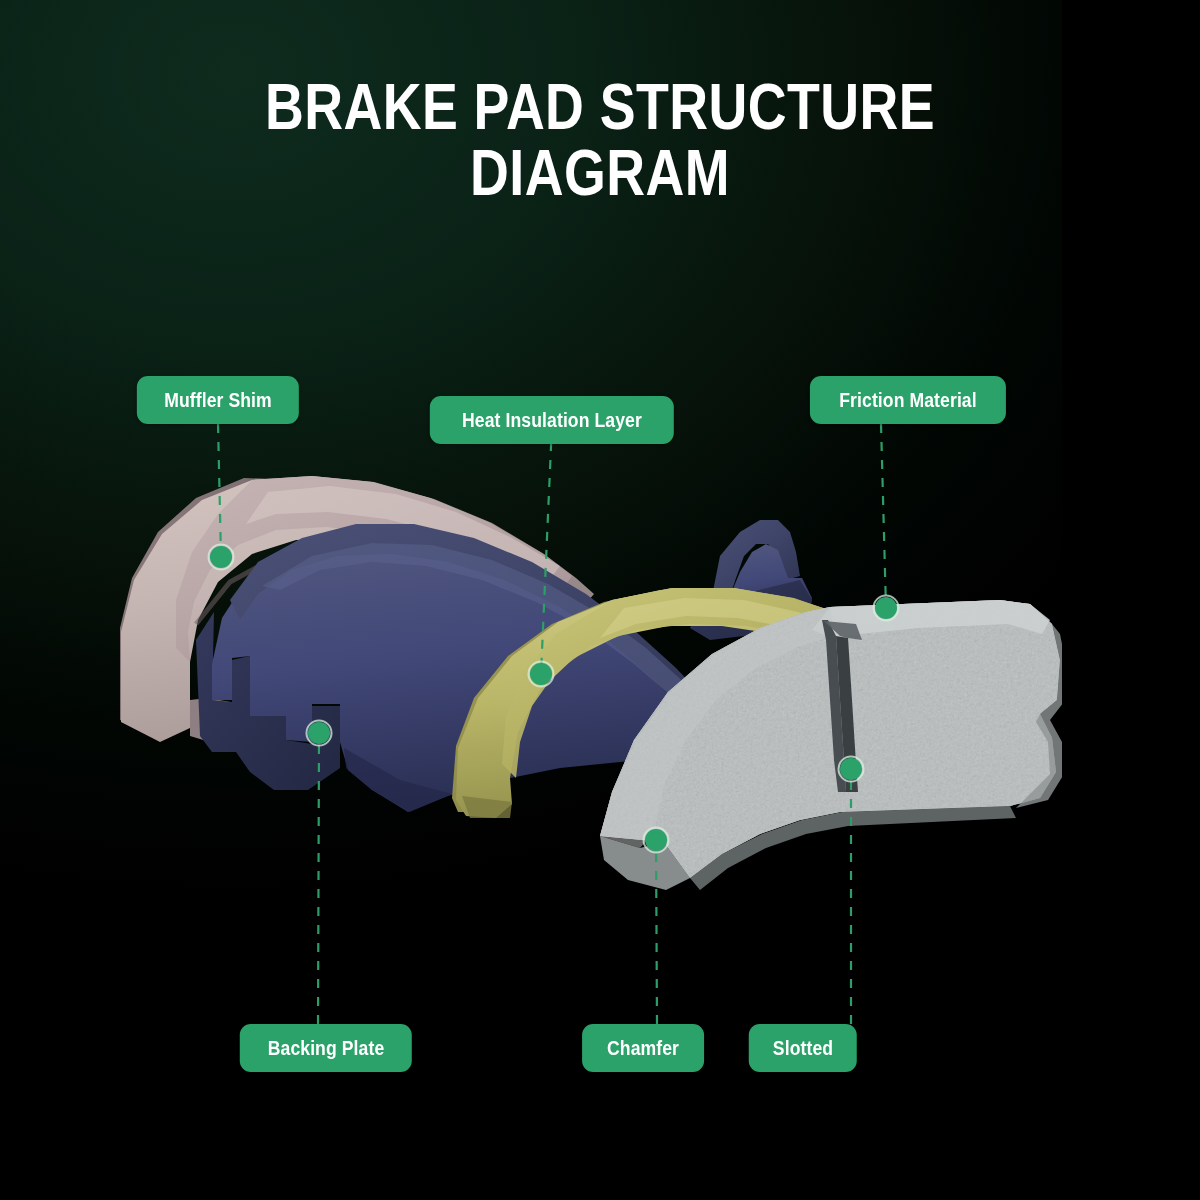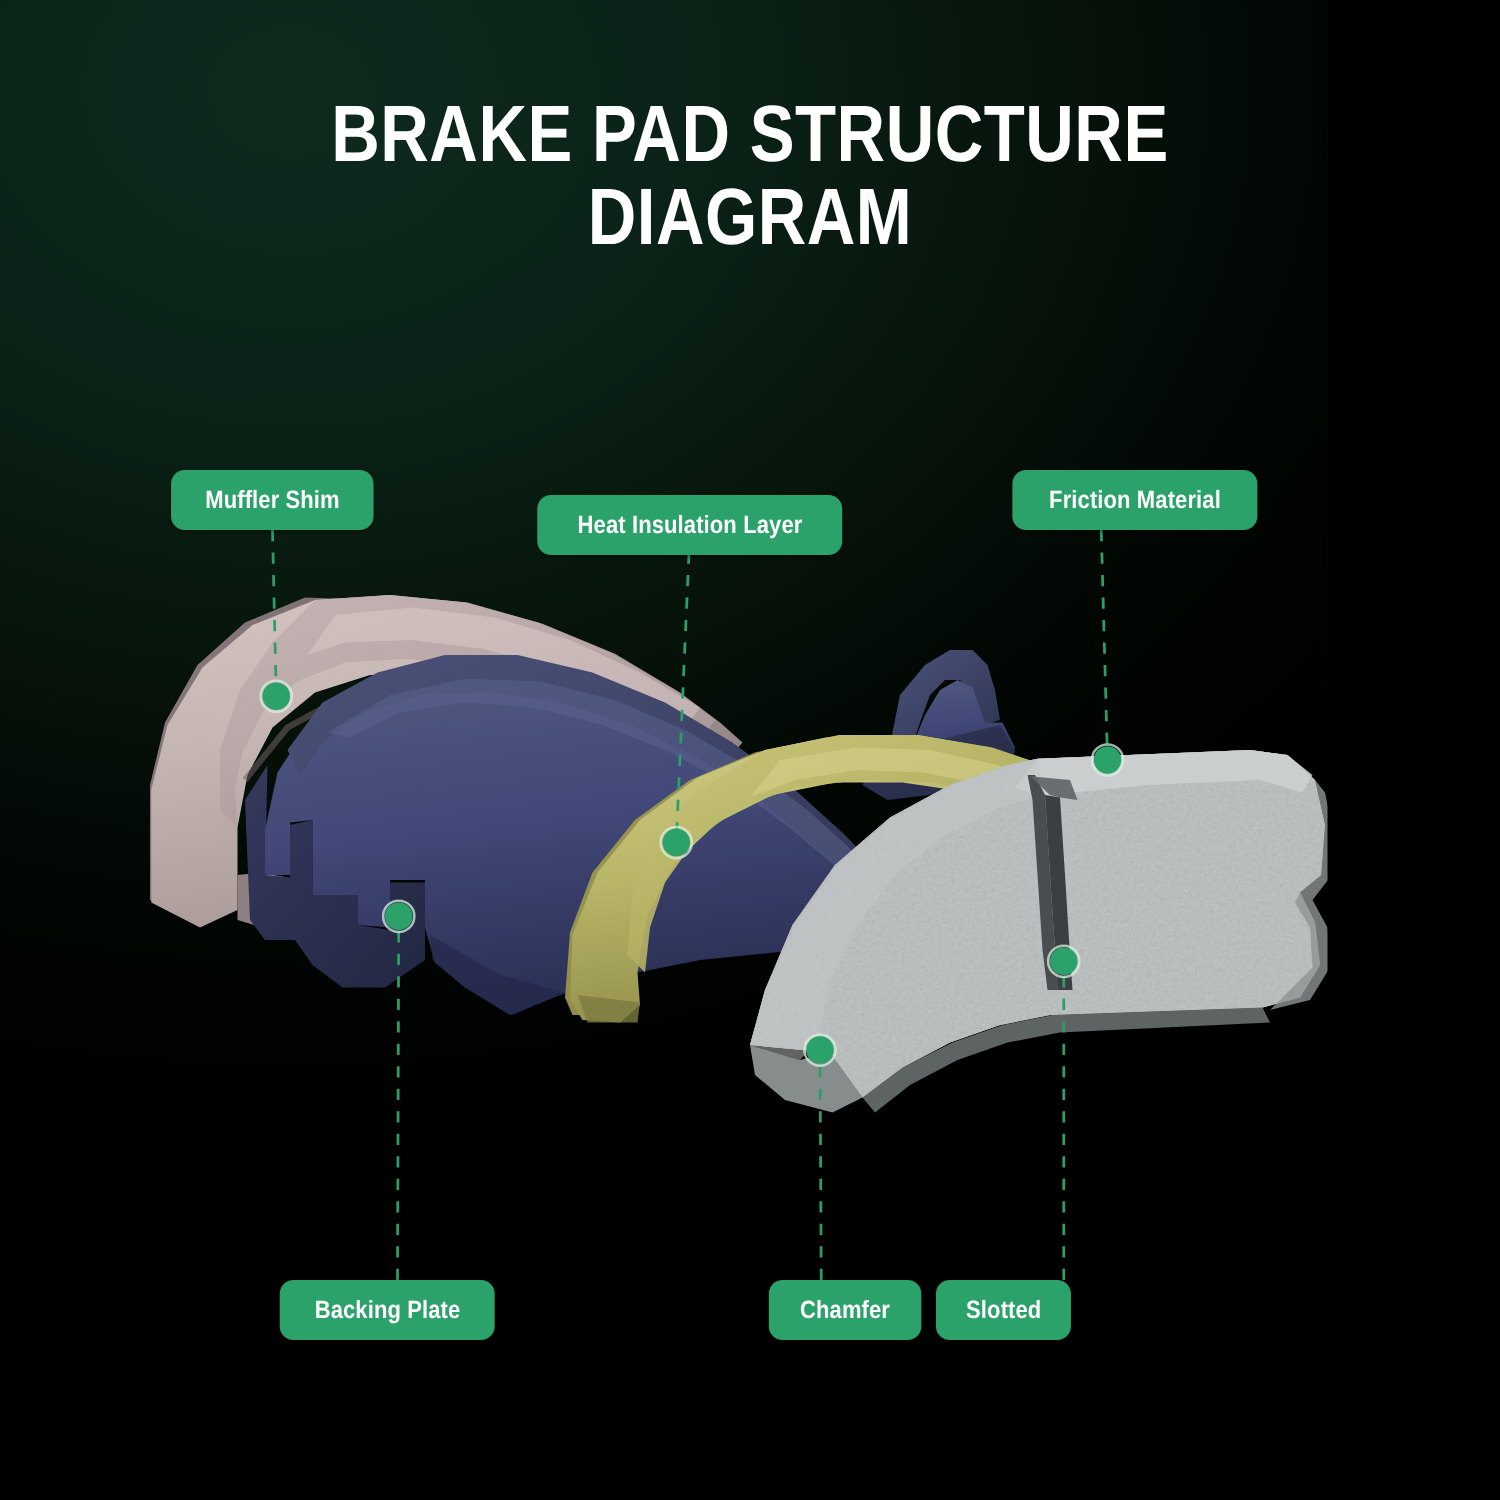--- a/index.html
+++ b/index.html
@@ -377,24 +377,24 @@
   <div id="pill-layer">
       <div class="pill" style="left: 218px; top: 376px; background: rgb(42, 162, 105);">
         <span>Muffler Shim</span>
       </div>
       <div class="pill" style="left: 552px; top: 376px; background: rgb(42, 162, 105); margin-top: 20px;">
         <span>Heat Insulation Layer</span>
       </div>
       <div class="pill" style="left: 881px; top: 376px; background: rgb(42, 162, 105); margin-left: 27px;">
         <span>Friction Material</span>
       </div>
-      <div class="pill" style="left: 310px; top: 1024px; background: rgb(42, 162, 105);">
+      <div class="pill" style="left: 326px; top: 1024px; background: rgb(42, 162, 105);">
         <span>Backing Plate</span>
       </div>
-      <div class="pill" style="left: 676px; top: 1024px; background: rgb(42, 162, 105);">
+      <div class="pill" style="left: 643px; top: 1024px; background: rgb(42, 162, 105);">
         <span>Chamfer</span>
       </div>
       <div class="pill" style="left: 803px; top: 1024px; background: rgb(42, 162, 105);">
         <span>Slotted</span>
       </div>
     </div>
 
 </div>
 
 </body></html>

